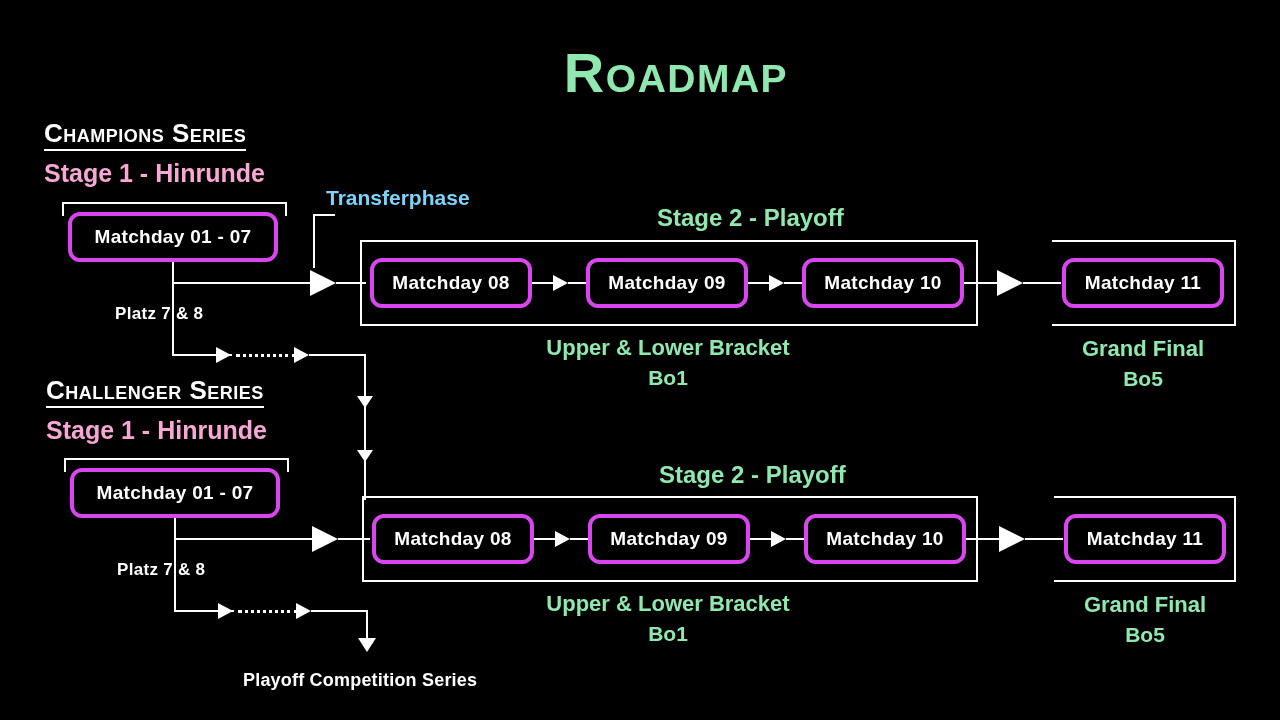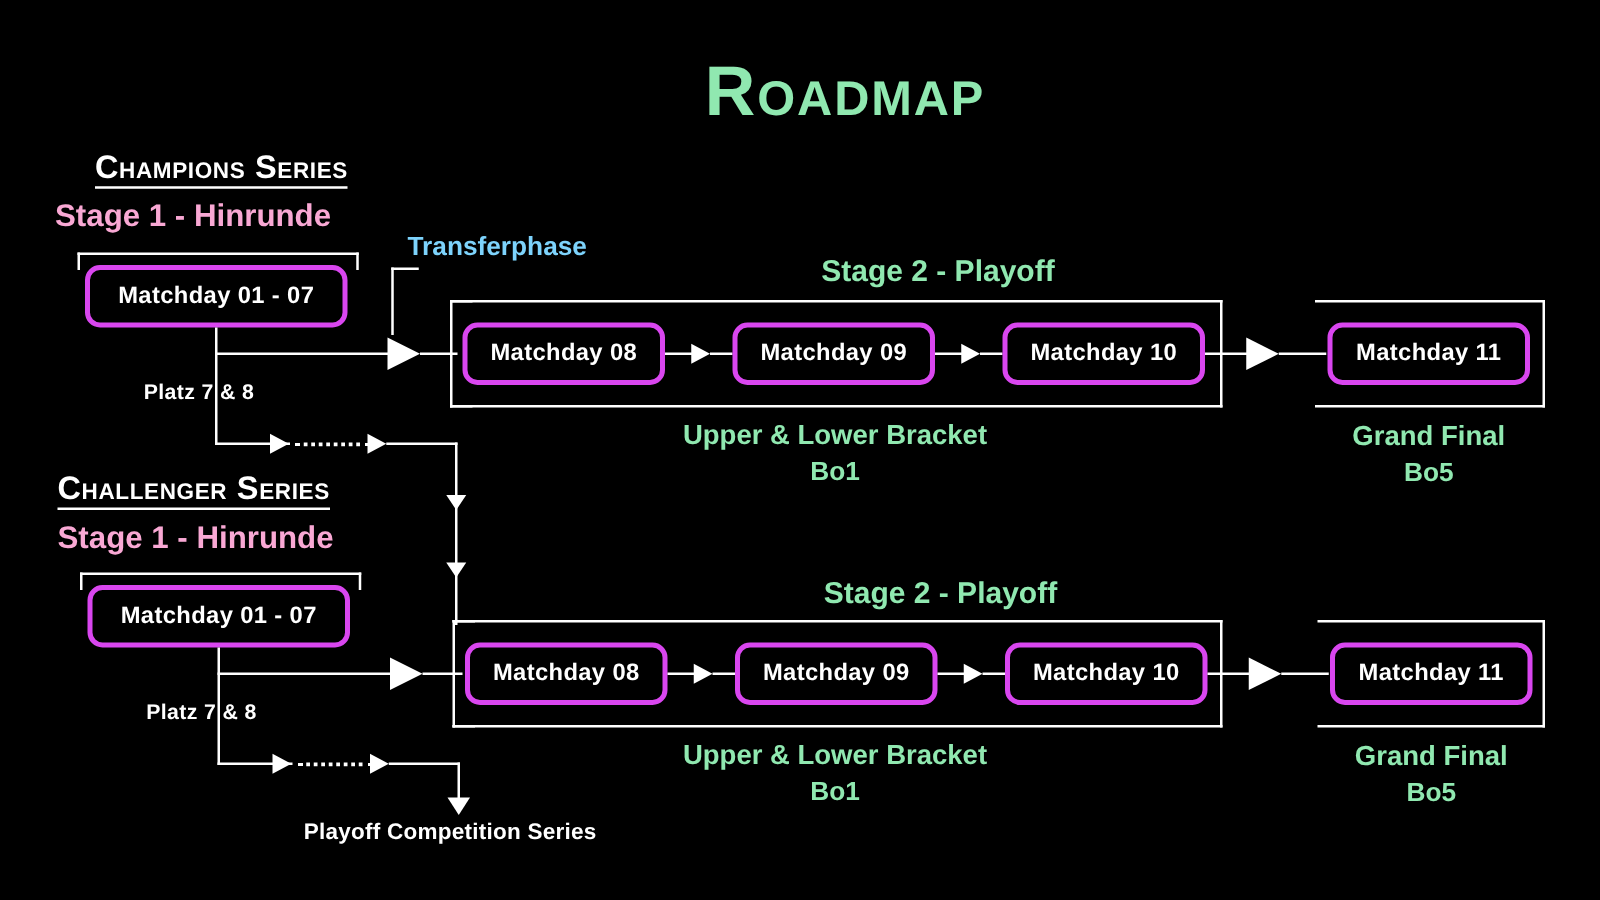--- a/index.html
+++ b/index.html
@@ -182,21 +182,21 @@
     border-top: 12px solid #ffffff;
   }
 </style>
 </head>
 <body>
 
 <div id="stage">
 
   <div class="abs title">Roadmap</div>
 
-  <div class="abs series-head-wrap" style="left:44px; top:118px;margin-left:32px;">
+  <div class="abs series-head-wrap" style="left:44px; top:118px;">
     <span class="series-head">Champions Series</span>
   </div>
 
   <div class="abs stage-label" style="left:44px; top:158px;">Stage 1 - Hinrunde</div>
 
   <div class="abs brk-top" style="left:62px; top:202px; width:225px; height:14px;"></div>
 
   <div class="abs md-box" style="left:68px; top:212px; width:210px; height:50px;">Matchday 01 - 07</div>
 
   <div class="abs vline" style="left:172px; top:262px; height:94px;"></div>
@@ -273,21 +273,21 @@
 
   <div class="abs hline" style="left:174px; top:610px; width:60px;"></div>
   <div class="abs arrow-r-sm" style="left:218px; top:603px;"></div>
   <div class="abs hline-dot" style="left:238px; top:610px; width:60px;"></div>
   <div class="abs arrow-r-sm" style="left:296px; top:603px;"></div>
   <div class="abs hline" style="left:311px; top:610px; width:57px;"></div>
 
   <div class="abs vline" style="left:366px; top:610px; height:34px;"></div>
   <div class="abs arrow-d" style="left:358px; top:638px;"></div>
 
-  <div class="abs white-label-lg" style="left:243px; top:655px;">Playoff Competition Series</div>
+  <div class="abs white-label-lg" style="left:243px; top:670px;">Playoff Competition Series</div>
 
   <div class="abs stage2-label" style="left:659px; top:461px;">Stage 2 - Playoff</div>
 
   <div class="abs brk-left" style="left:362px; top:496px; width:18px; height:86px;"></div>
   <div class="abs hline" style="left:362px; top:496px; width:616px;"></div>
   <div class="abs hline" style="left:362px; top:580px; width:616px;"></div>
   <div class="abs vline" style="left:976px; top:496px; height:86px;"></div>
 
   <div class="abs md-box" style="left:372px; top:514px; width:162px; height:50px;">Matchday 08</div>
   <div class="abs hline" style="left:534px; top:538px; width:22px;"></div>

